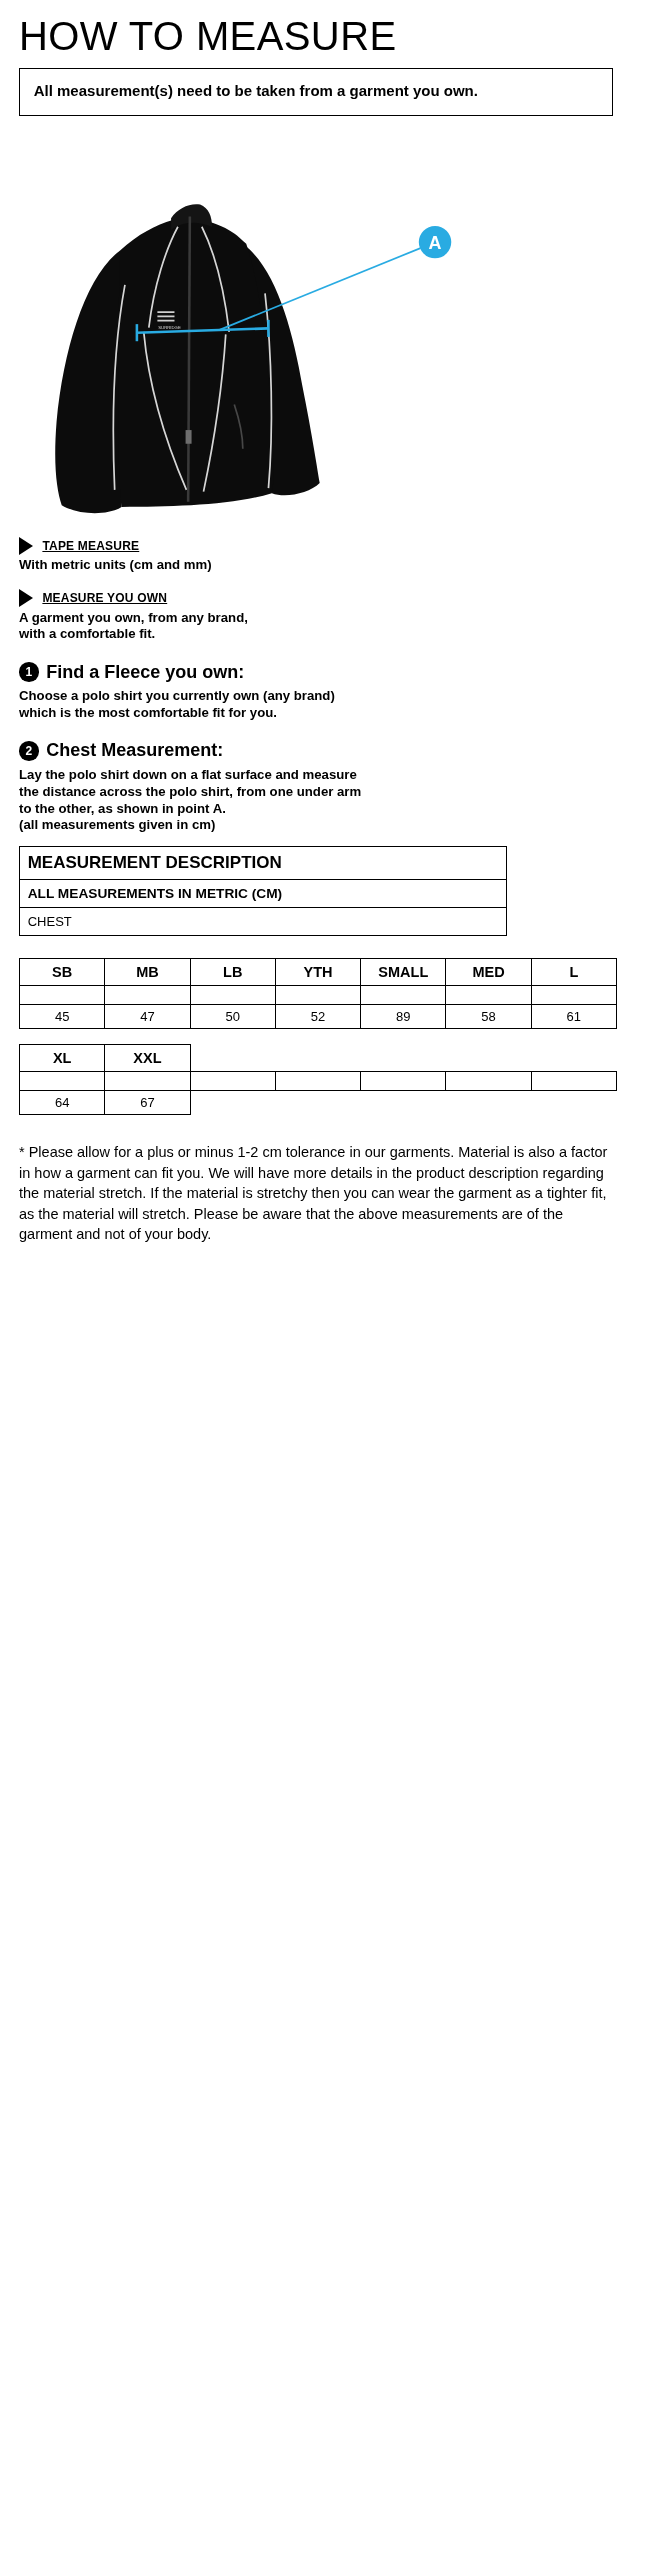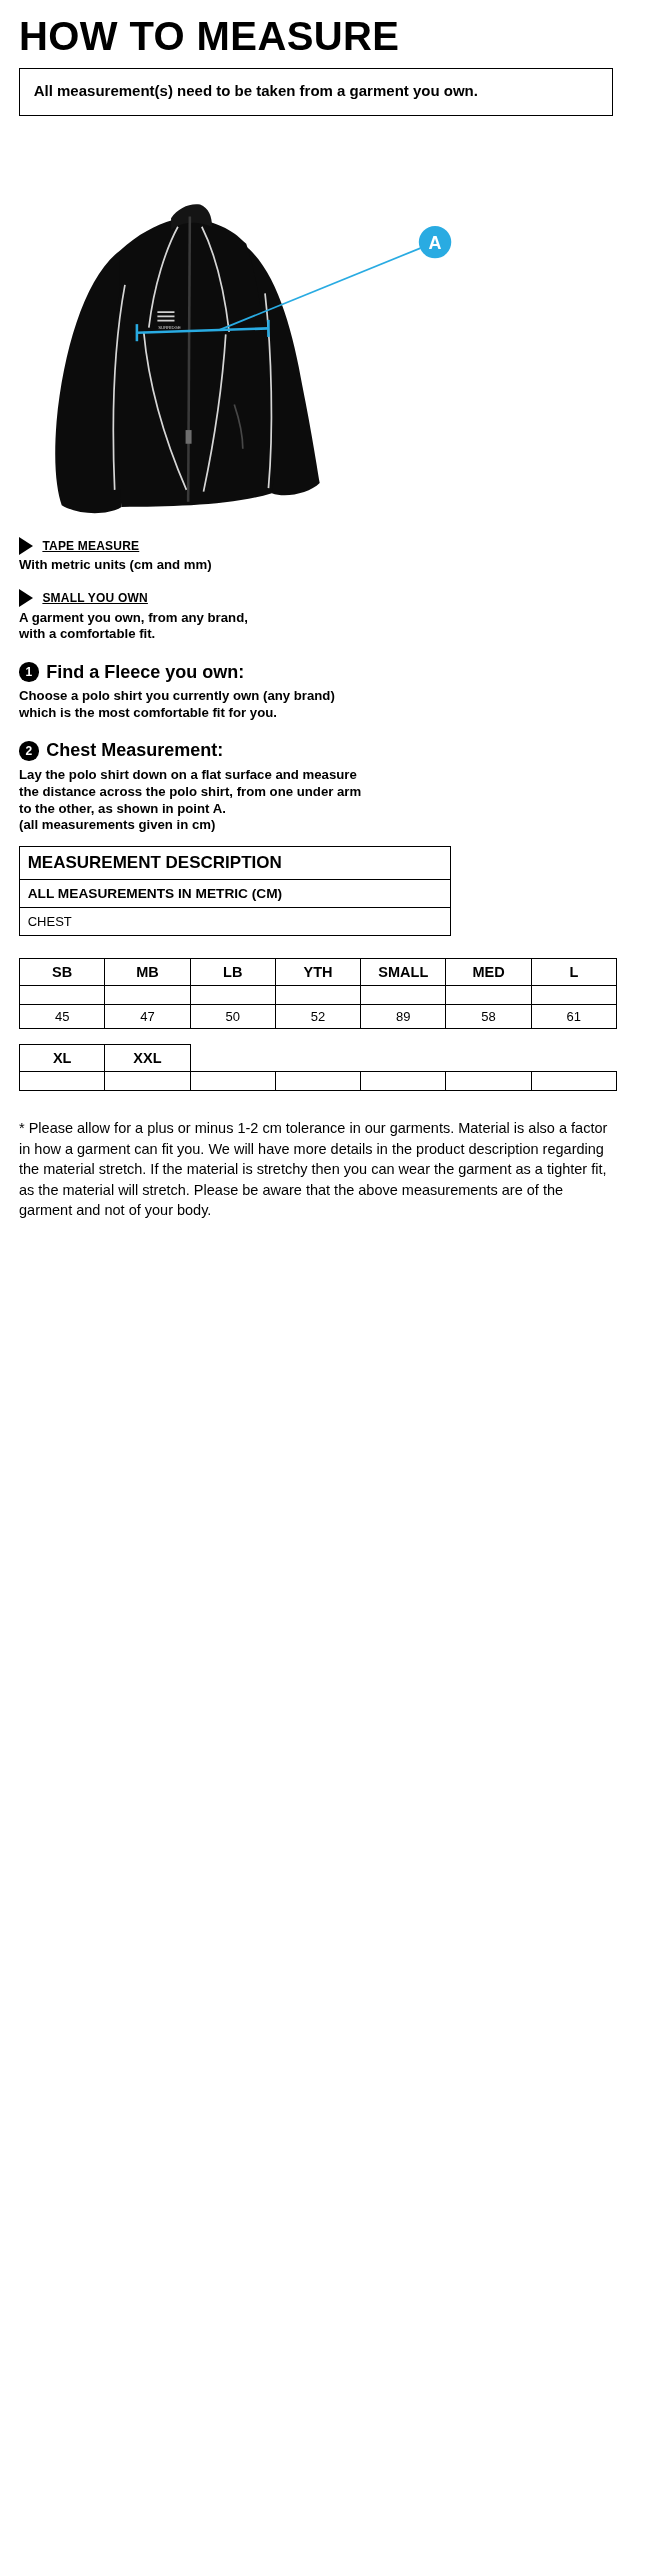--- a/index.html
+++ b/index.html
@@ -18,21 +18,21 @@
   .page {
     width: 654px;
     min-height: 2576px;
     padding: 0 19px;
     position: relative;
   }
 
   
   .main-title {
     font-size: 40px;
-    font-weight: bold;
+    font-weight: normal;
     letter-spacing: 0.4px;
     margin: 15.4px 0 10.2px 0;
     line-height: 1.05;
   }
 
   
   .notice-box {
     border: 1.7px solid #000;
     padding: 12px 13.7px 13.7px 13.7px;
     margin: 5.1px 0 0 0;
@@ -122,21 +122,21 @@
   }
   .step-desc {
     font-size: 13.2px;
     font-weight: bold;
     line-height: 1.3;
   }
 
   
   .desc-table {
     border-collapse: collapse;
-    width: 432px;
+    width: 488px;
     margin: 13.7px 0 0 0;
     padding-left: 48px;
   }
   .desc-table td {
     border: 1.7px solid #000;
     padding: 6px 7.7px;
   }
   .desc-head-cell {
     font-size: 17px;
     font-weight: bold;
@@ -248,21 +248,21 @@
     <div class="need-head">
       <span class="tri-icon"></span>
       <span class="need-title">TAPE MEASURE</span>
     </div>
     <div class="need-desc" style="white-space:pre-line;">With metric units (cm and mm)</div>
   </div>
 
   <div class="need-item">
     <div class="need-head">
       <span class="tri-icon"></span>
-      <span class="need-title">SMALL YOU OWN</span>
+      <span class="need-title">MEASURE YOU OWN</span>
     </div>
     <div class="need-desc" style="white-space:pre-line;">A garment you own, from any brand,
 with a comfortable fit.</div>
   </div>
 
   <div class="step">
     <div class="step-head">
       <span class="step-num">1</span>
       <span class="step-title">Find a Fleece you own:</span>
     </div>
@@ -345,19 +345,28 @@
     <tbody>
       <tr>
         <td class="empty"></td>
         <td class="empty"></td>
         <td class="empty"></td>
         <td class="empty"></td>
         <td class="empty"></td>
         <td class="empty"></td>
         <td class="empty"></td>
       </tr>
+      <tr>
+        <td>64</td>
+        <td>67</td>
+        <td class="blank"></td>
+        <td class="blank"></td>
+        <td class="blank"></td>
+        <td class="blank"></td>
+        <td class="blank"></td>
+      </tr>
     </tbody>
   </table>
 
   <div class="footnote">* Please allow for a plus or minus 1-2 cm tolerance in our garments. Material is also a factor in how a garment can fit you. We will have more details in the product description regarding the material stretch.  If the material is stretchy then you can wear the garment as a tighter fit, as the material will stretch.  Please be aware that the above measurements are of the garment and  not of your body.</div>
 
 </div>
 
 
 </body></html>

